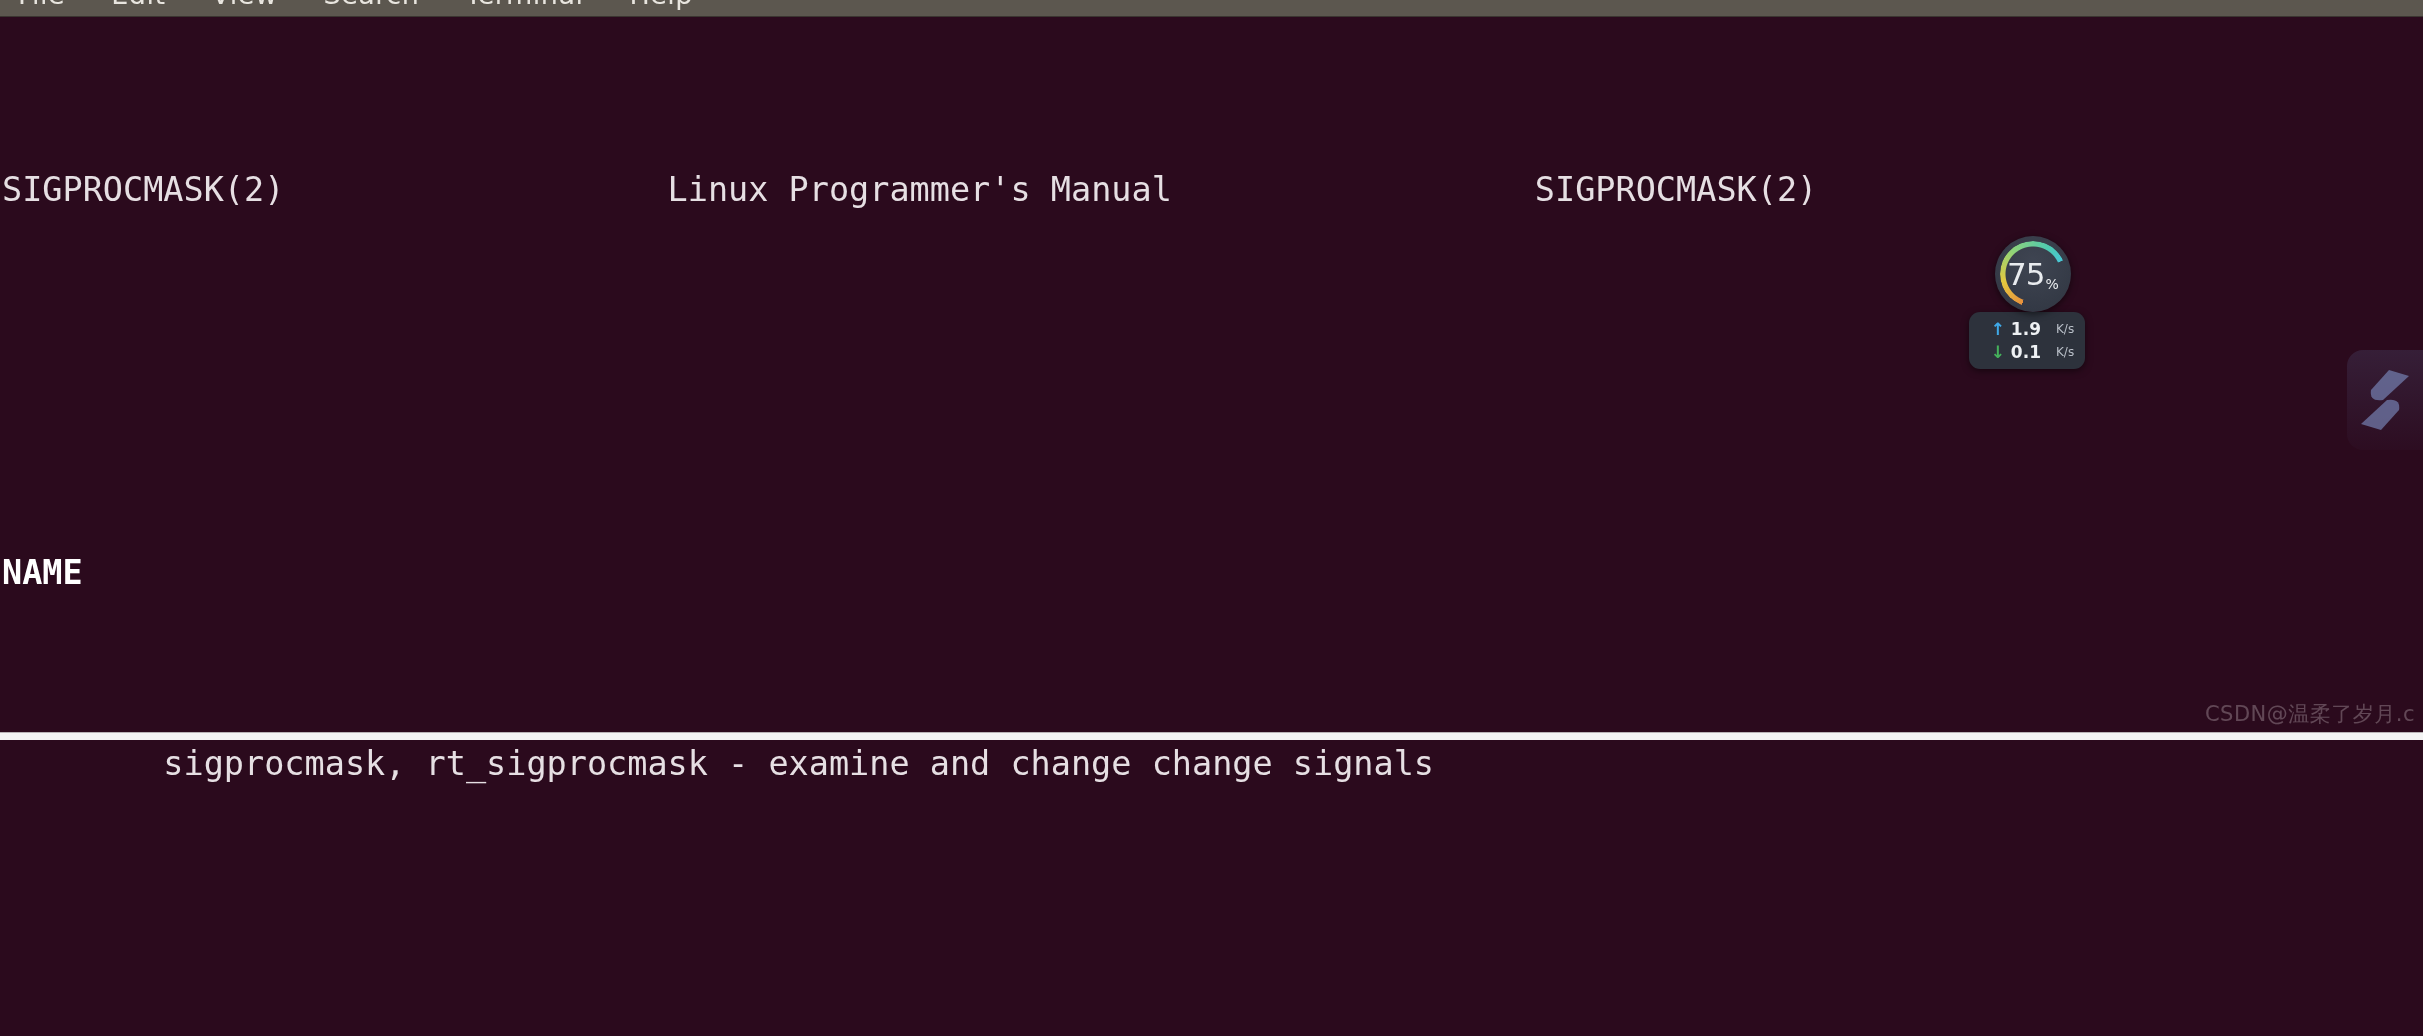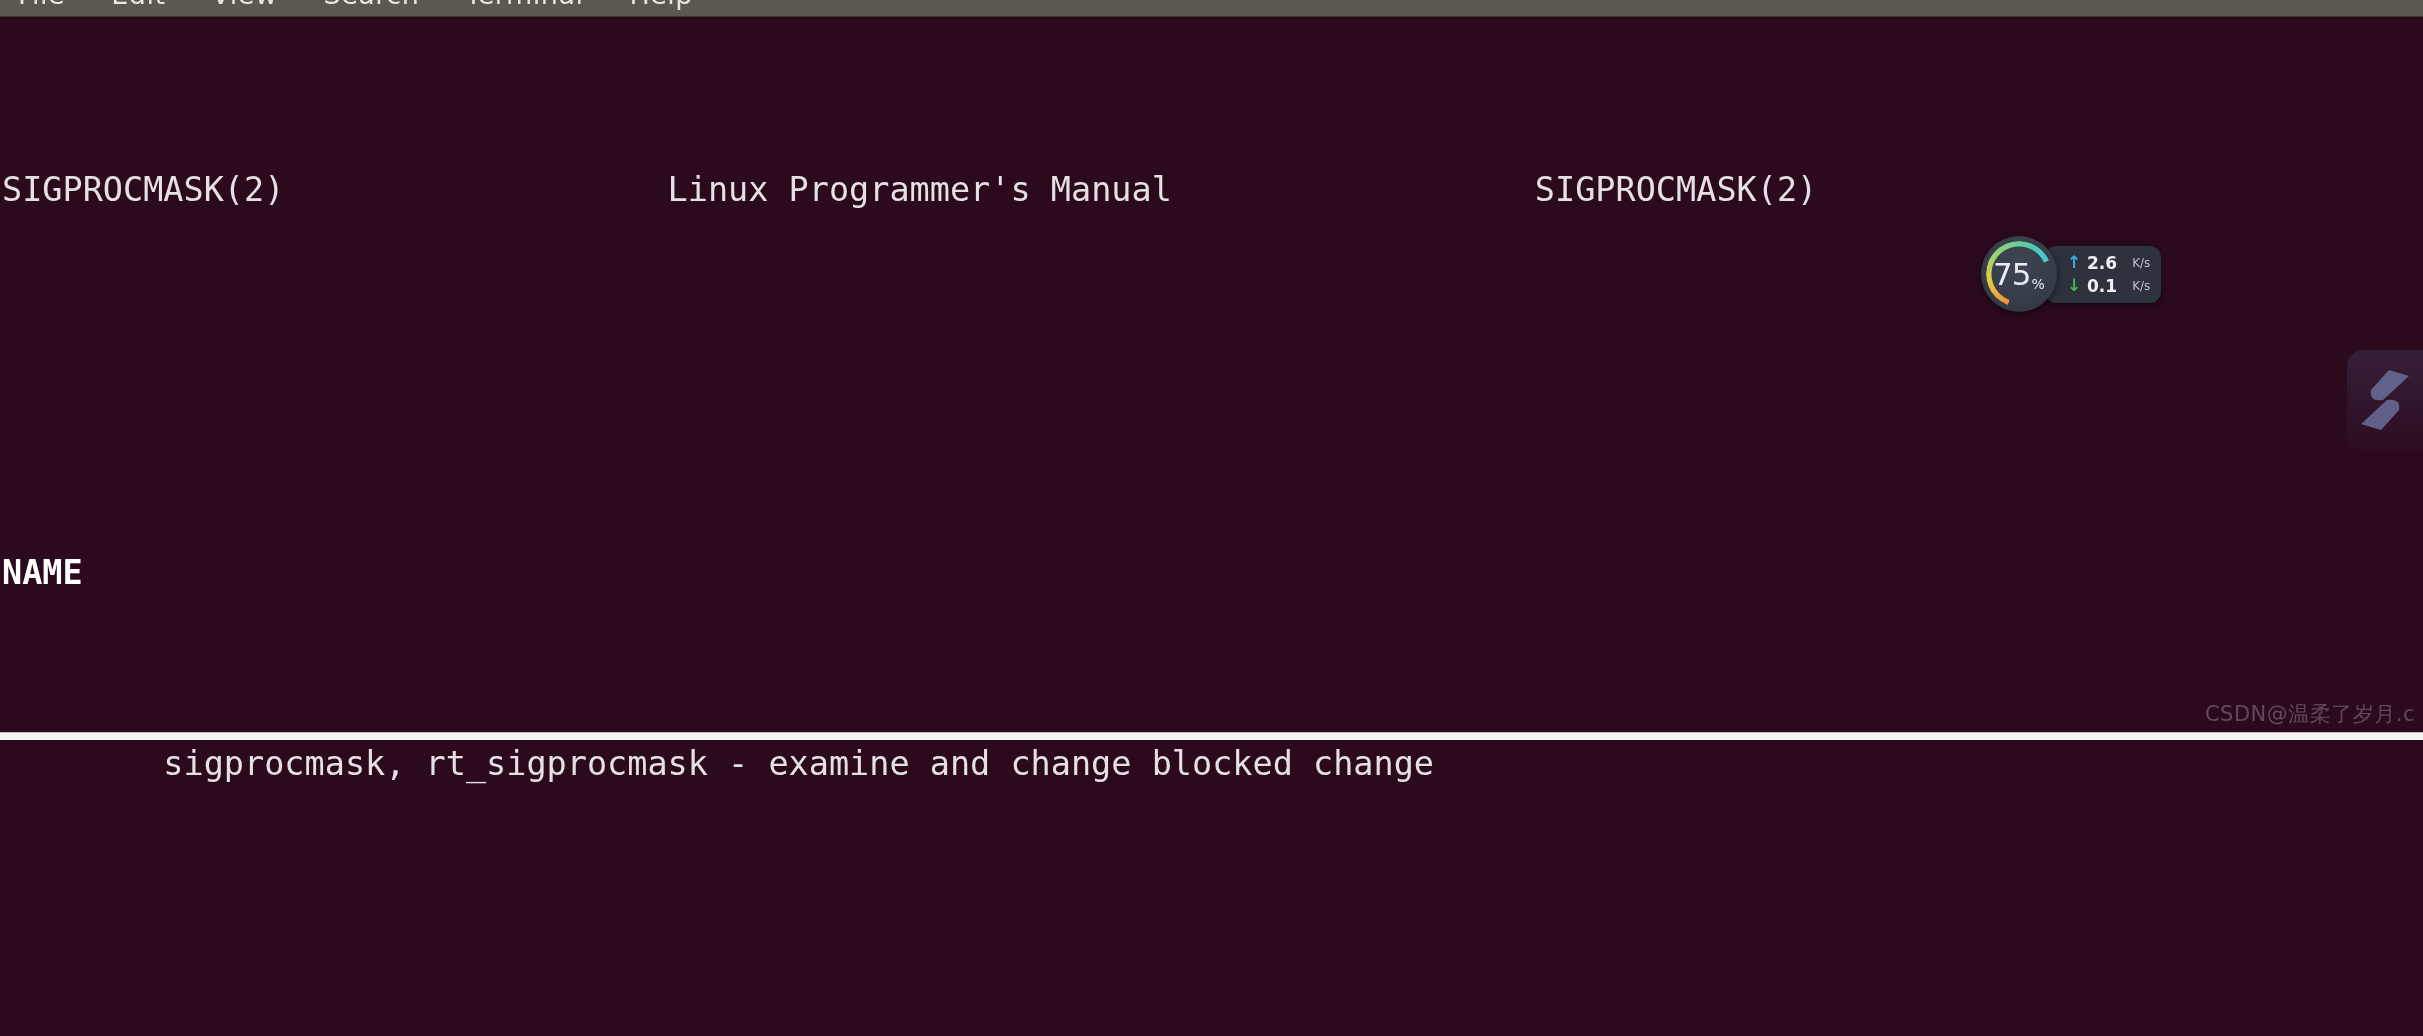--- a/index.html
+++ b/index.html
@@ -49,24 +49,25 @@
 
   
   #bottom-strip {
     position:absolute; left:0; bottom:0; width:2423px; height:8px;
     background:#f4f4f4;
     border-top:1px solid #b9b3b6;
   }
 
   
   #monitor {
-    position:absolute; left:1981px; top:236px;
+    position:absolute; left:1940px; top:236px;
     width:186px; height:76px;
     display:flex; align-items:center;
     pointer-events:auto;
+    flex-direction:column;
   }
   #monitor .gauge {
     position:relative; width:76px; height:76px; border-radius:50%;
     background:radial-gradient(circle at 50% 35%, #3f4552 0%, #343a46 70%, #2f3540 100%);
     box-shadow:0 2px 7px rgba(0,0,0,.55);
     flex:0 0 auto; z-index:2;
   }
   #monitor .ring {
     position:absolute; inset:5px;
     border-radius:50%;
@@ -149,21 +150,21 @@
   </div>
 
   <div id="term">
 
     <div class="line"><span>SIGPROCMASK(2)</span><span>                   </span><span>Linux Programmer's Manual</span><span>                  </span><span>SIGPROCMASK(2)</span></div>
 
     <div class="line"> </div>
 
     <div class="line"><span class="b">NAME</span></div>
 
-    <div class="line"><span>        </span><span>sigprocmask, rt_sigprocmask - examine and change blocked change</span></div>
+    <div class="line"><span>        </span><span>sigprocmask, rt_sigprocmask - examine and change change signals</span></div>
 
     <div class="line"> </div>
 
     
 
     
 
     
 
     
@@ -210,21 +211,21 @@
     <div class="gauge">
       <div class="ring"></div>
       <div class="gauge-label">
         <span class="gauge-num">75</span>
           <span class="gauge-pct">%</span>
       </div>
     </div>
     <div class="rates">
       <div class="rate-row">
         <span class="arrow up">↑</span>
-        <span class="rate-val">2.6</span>
+        <span class="rate-val">1.9</span>
         <span class="rate-unit">K/s</span>
       </div>
       <div class="rate-row">
         <span class="arrow down">↓</span>
         <span class="rate-val">0.1</span>
         <span class="rate-unit">K/s</span>
       </div>
     </div>
   </div>
 

